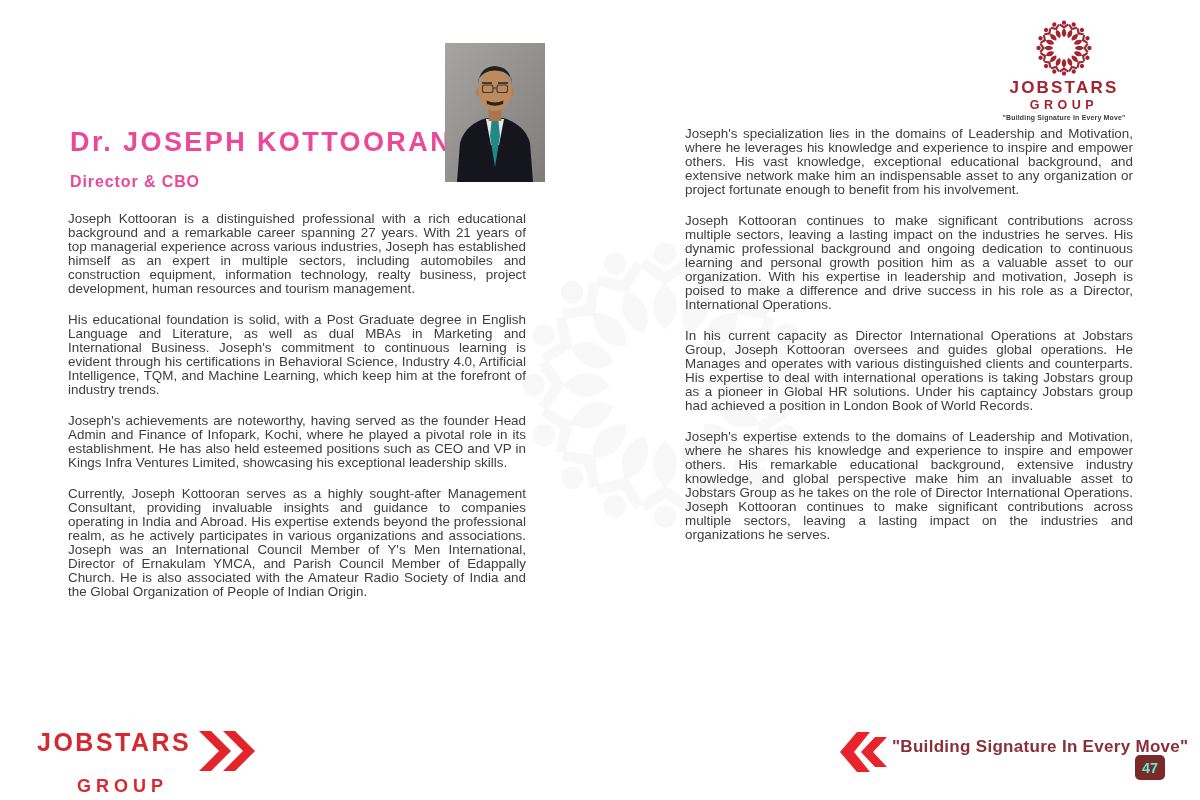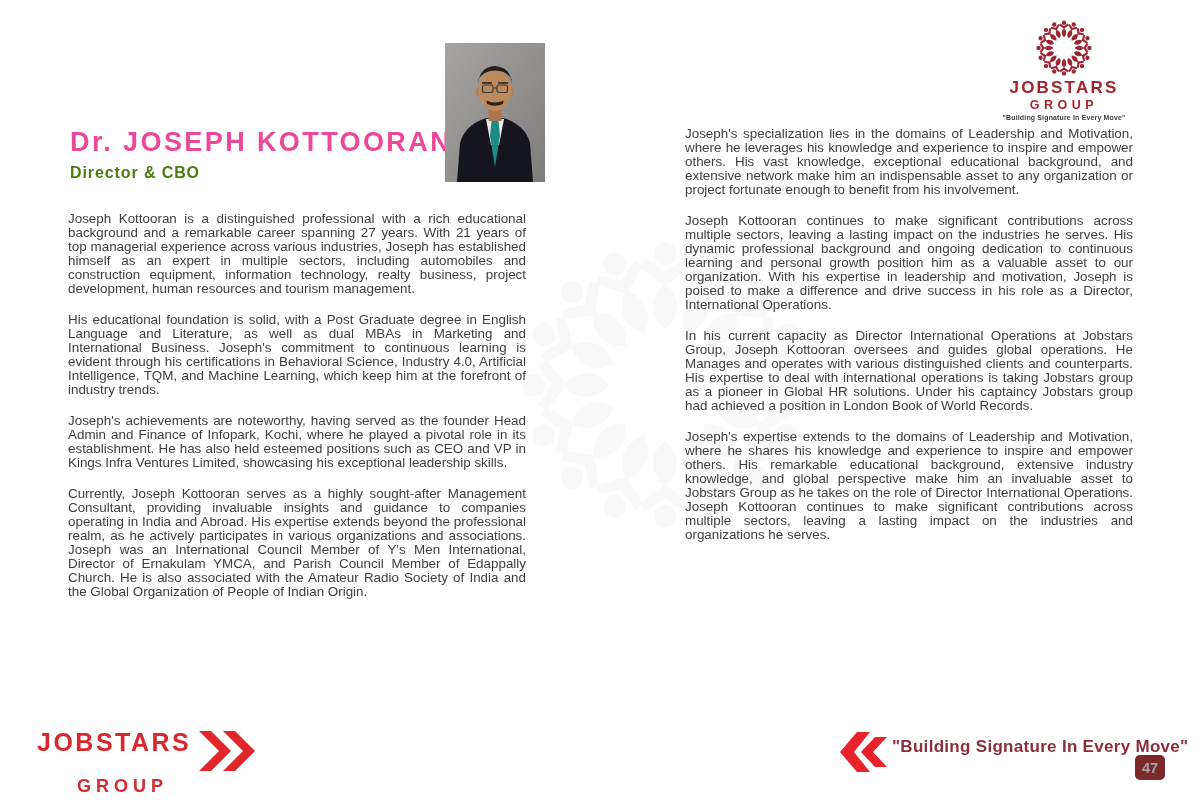--- a/index.html
+++ b/index.html
@@ -13,23 +13,23 @@
     font-family: "Liberation Sans", sans-serif;
   }
 
   
   .title-block { position: absolute; left: 70px; top: 127px; }
   .person-name {
     font-size: 27px; font-weight: bold; letter-spacing: 2.4px;
     color: #ec4899; white-space: nowrap;
   }
   .person-title {
-    margin-top: 6px;
+    margin-top: 15px;
     font-size: 16px; font-weight: bold; letter-spacing: 0.9px;
-    color: #4d7c0f;
+    color: #ec4899;
   }
 
   .portrait {
     position: absolute; left: 445px; top: 43px;
     width: 100px; height: 139px;
   }
   .portrait svg { display: block; }
 
   
   .logo-top {
@@ -83,21 +83,21 @@
   .fr-chevrons { position: absolute; left: 0; top: 2px; color: #e8232b; }
   .fr-tagline {
     position: absolute; left: 52px; top: 7px;
     font-size: 17px; font-weight: bold; letter-spacing: 0.3px;
     color: #8a2f3a; white-space: nowrap;
   }
   .page-badge {
     position: absolute; left: 295px; top: 25px;
     min-width: 30px; height: 25px; padding: 0 4px;
     background: #7b2a2a; border-radius: 5px;
-    color: #a3a3a3; font-size: 14.5px; font-weight: bold;
+    color: #5eead4; font-size: 14.5px; font-weight: bold;
     display: flex; align-items: center; justify-content: center;
   }
 </style>
 </head>
 <body>
 
 <svg width="0" height="0" style="position:absolute" aria-hidden="true">
   <defs>
     <g id="sb-person" fill="currentColor">
       <circle cx="0" cy="-28" r="2.4"></circle>

